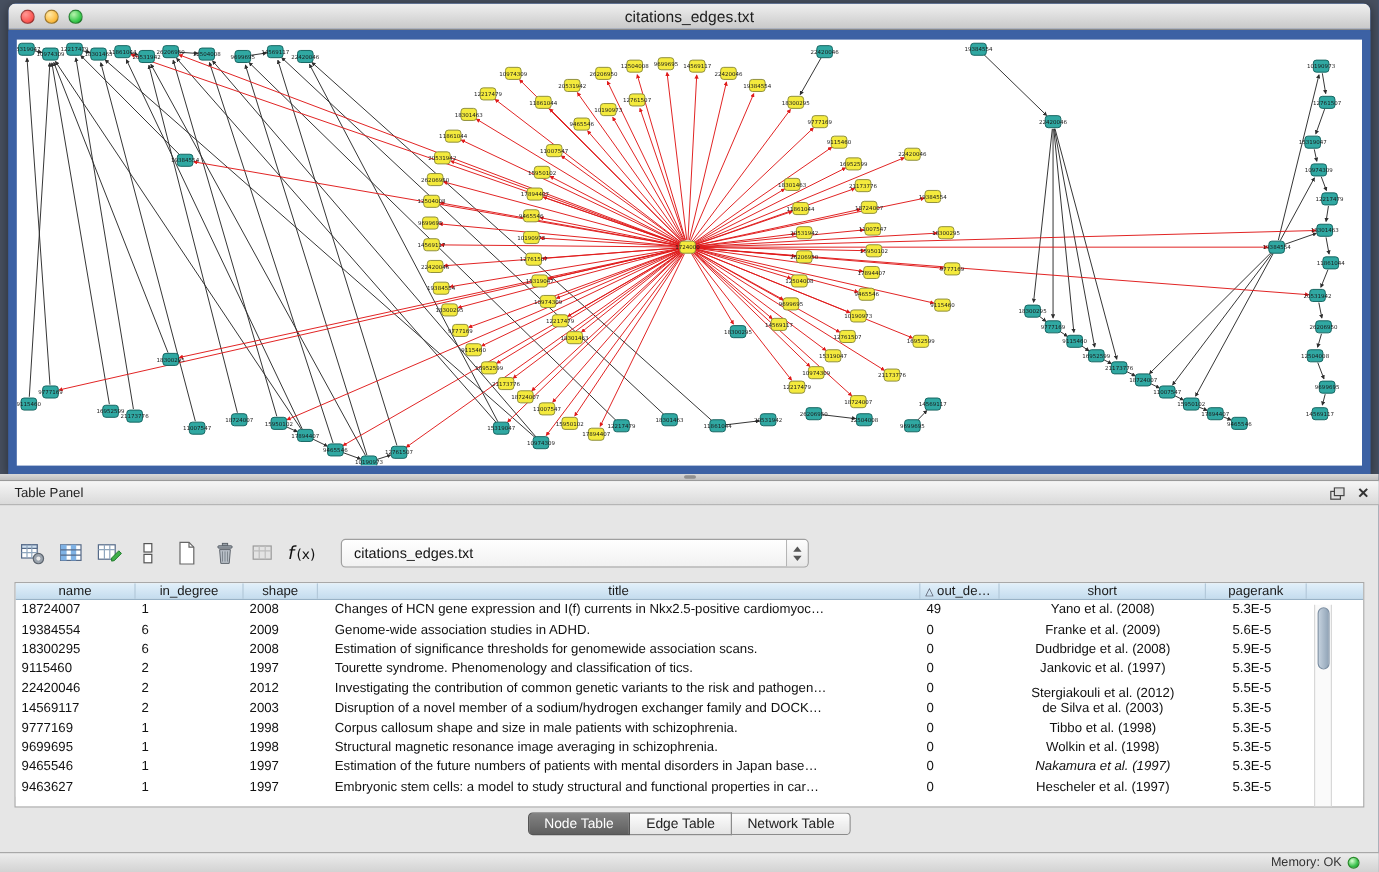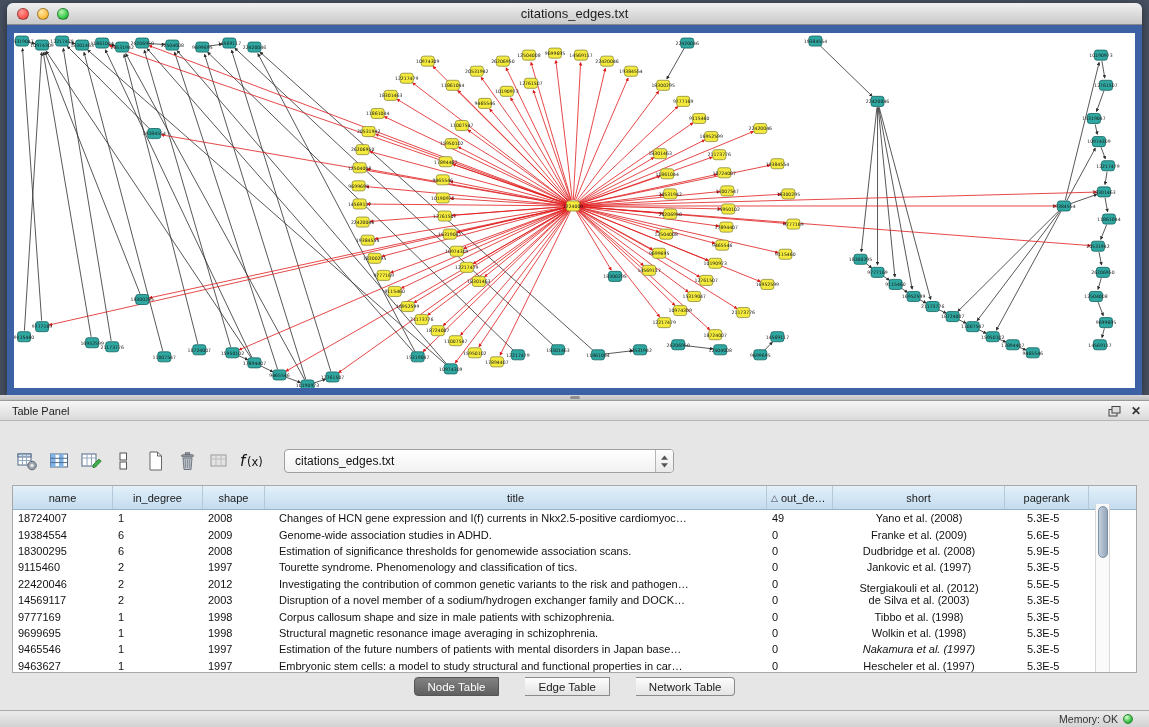--- a/index.html
+++ b/index.html
@@ -37,37 +37,37 @@
   .toolbar { position:absolute; top:46px; left:14px; height:28px; display:flex; align-items:center; gap:6px; }
   .tool-btn { width:26px; height:26px; border:none; background:transparent; display:flex; align-items:center; justify-content:center; }
   .combo { margin-left:14px; width:390px; height:24px; background:linear-gradient(#ffffff,#f1f1f1);
            border:1px solid #9f9f9f; border-radius:4px; display:flex; align-items:center; position:relative;
            font-size:12px; color:#111; }
   .combo-text { padding-left:10px; flex:1; }
   .combo-stepper { width:18px; height:100%; border-left:1px solid #b5b5b5; display:flex; align-items:center; justify-content:center;
                    background:linear-gradient(#fdfdfd,#e8e8e8); border-radius:0 3px 3px 0; }
 
   .table-wrap { position:absolute; top:84px; left:12px; right:12px; height:188px; background:#fff; border:1px solid #a8a8a8; overflow:hidden; }
-  .thead { display:flex; height:24px; background:linear-gradient(#e2f0fa,#c4dcee); border-bottom:1px solid #98b2c6; }
+  .thead { display:flex; height:14px; background:linear-gradient(#e2f0fa,#c4dcee); border-bottom:1px solid #98b2c6; }
   .th { display:flex; align-items:center; justify-content:center; border-right:1px solid #b3c9da;
         font-size:11px; color:#1a1a1a; white-space:nowrap; overflow:hidden; }
   .th.align-left { justify-content:flex-start; padding-left:4px; }
   .sort { font-size:9px; margin-right:3px; color:#445; }
   .tbody { position:relative; }
   .tr { display:flex; height:16.4px; align-items:center; background:#fff; }
   .td { font-size:11px; color:#111; white-space:nowrap; overflow:hidden; padding-left:5px; }
   .td-title { padding-left:14px; }
   .td-short { text-align:center; padding-left:0; }
   .td-pagerank { padding-left:22px; }
   .vscroll { position:absolute; left:1082px; top:18px; width:15px; bottom:0; background:#fafafa;
              border-left:1px solid #d8d8d8; border-right:1px solid #d8d8d8; }
   .vthumb { position:absolute; left:1.5px; top:2px; width:10px; height:52px; border-radius:6px;
             background:linear-gradient(90deg,#c3d0dd,#92a5b8); border:1px solid #7d90a4; }
 
-  .tabs { position:absolute; top:276px; left:50%; transform:translateX(-50%); display:flex;gap:26px; }
+  .tabs { position:absolute; top:276px; left:50%; transform:translateX(-50%); display:flex; }
   .tab { height:19px; padding:0 13px; font-size:11.5px; border:1px solid #8b8b8b; border-left:none;
          background:linear-gradient(#fdfdfd,#e4e4e4); color:#222; }
   .tab:first-child { border-left:1px solid #8b8b8b; border-radius:4px 0 0 4px; }
   .tab:last-child { border-radius:0 4px 4px 0; }
   .tab.sel { background:linear-gradient(#828282,#5f5f5f); color:#fff; border-color:#555; }
 
   .statusbar { position:absolute; bottom:0; left:0; right:0; height:17px;
                background:linear-gradient(#ececec,#d2d2d2); border-top:1px solid #a8a8a8;
                display:flex; align-items:center; justify-content:flex-end; gap:5px;
                font-size:10.5px; color:#333; padding-right:16px; }

